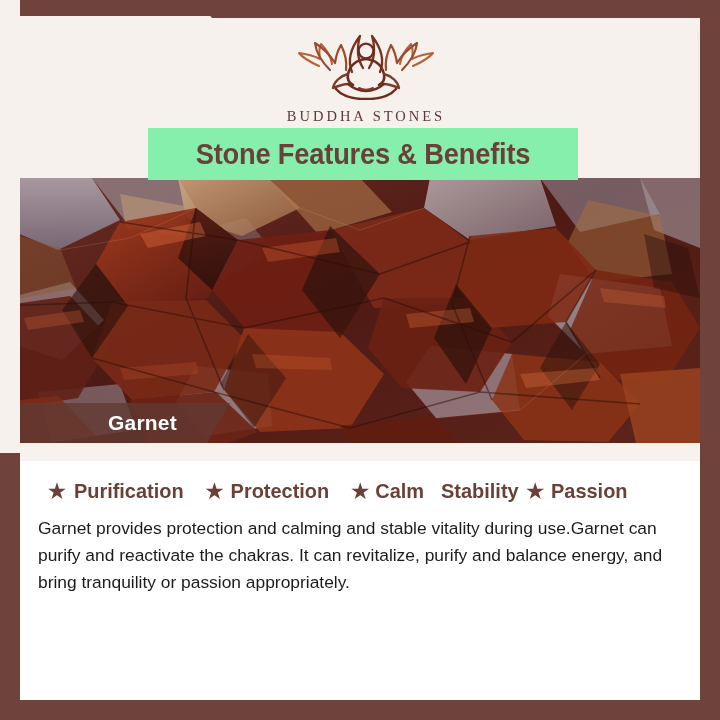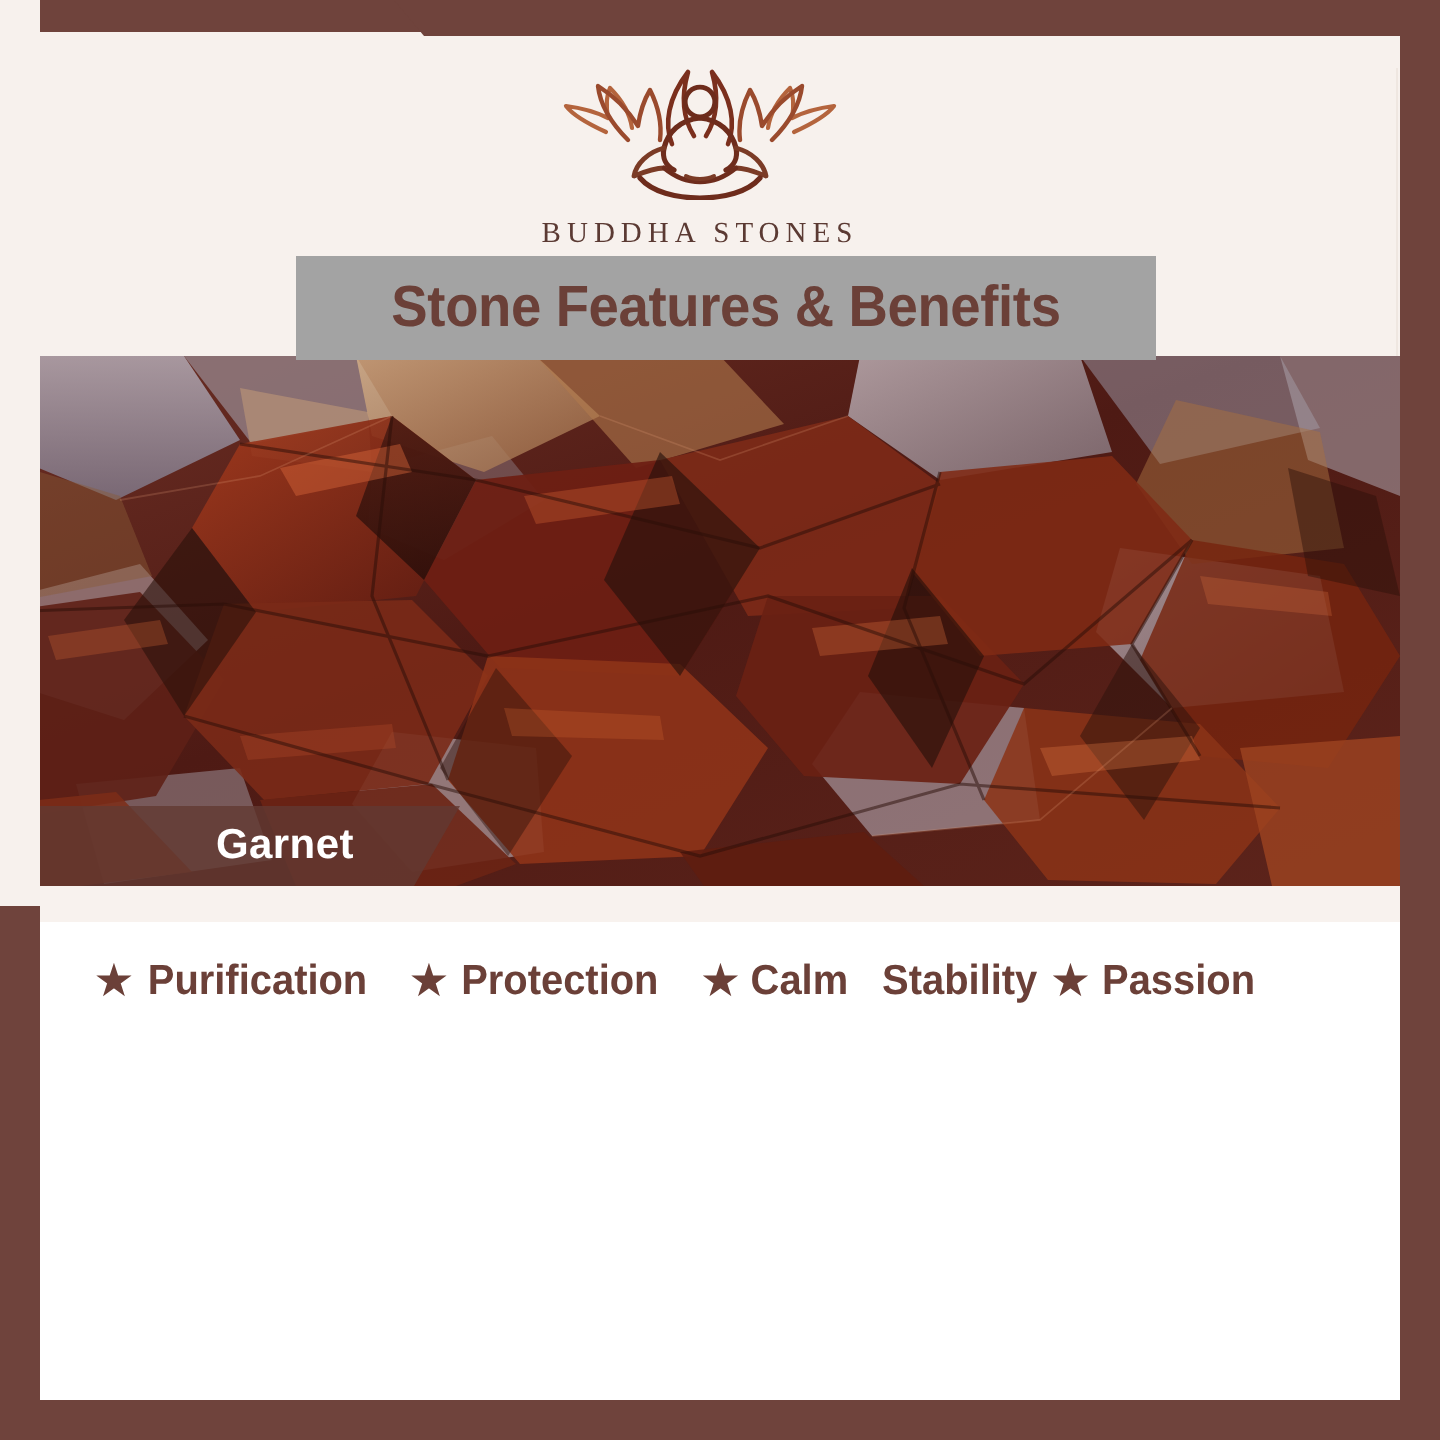--- a/index.html
+++ b/index.html
@@ -24,34 +24,34 @@
   
   .top-bar{
     position:absolute;left:0;top:0;width:720px;height:18px;
     background:#6f433c;
     clip-path:polygon(197px 0, 720px 0, 720px 18px, 212px 18px);
   }
 
   
   .header{
     position:absolute;left:0;top:16px;width:700px;height:118px;
-    display:flex;flex-direction:column;align-items:center;justify-content:flex-start;
+    display:flex;flex-direction:column;align-items:center;justify-content:flex-start;padding-left:16px;
   }
   .logo-mark{margin-top:10px;}
   .brand-name{
     margin-top:4px;
     font-family:"Liberation Serif", serif;
     font-size:14.5px;letter-spacing:3.0px;color:#5b3a33;
     font-weight:400;
   }
 
   
   .title-panel{
     position:absolute;left:148px;top:128px;width:430px;height:52px;
-    background:#a3a3a3;
+    background:#86efac;
     display:flex;align-items:center;justify-content:center;
     z-index:3;
   }
   .title-text{
     font-family:"Liberation Sans Narrow","Liberation Sans",sans-serif;
     font-weight:700;font-size:29px;color:#6b4038;
     letter-spacing:-0.2px;transform:scaleX(0.94);
   }
 
   
@@ -281,20 +281,21 @@
       <span class="benefit">
         <span class="benefit-label">Stability</span>
       </span>
       <span class="gap-sm"></span>
       <span class="benefit">
         <span class="star">★</span>
         <span class="benefit-label">Passion</span>
       </span>
     </div>
 
+    <div class="desc">Garnet provides protection and calming and stable vitality during use.Garnet can purify and reactivate the chakras. It can revitalize, purify and balance energy, and bring tranquility or passion appropriately.</div>
   </div>
 
   <div class="frame-left"></div>
   <div class="frame-left-top-cut"></div>
   <div class="frame-right"></div>
   <div class="frame-bottom"></div>
 
 </div>
 
 </body></html>

